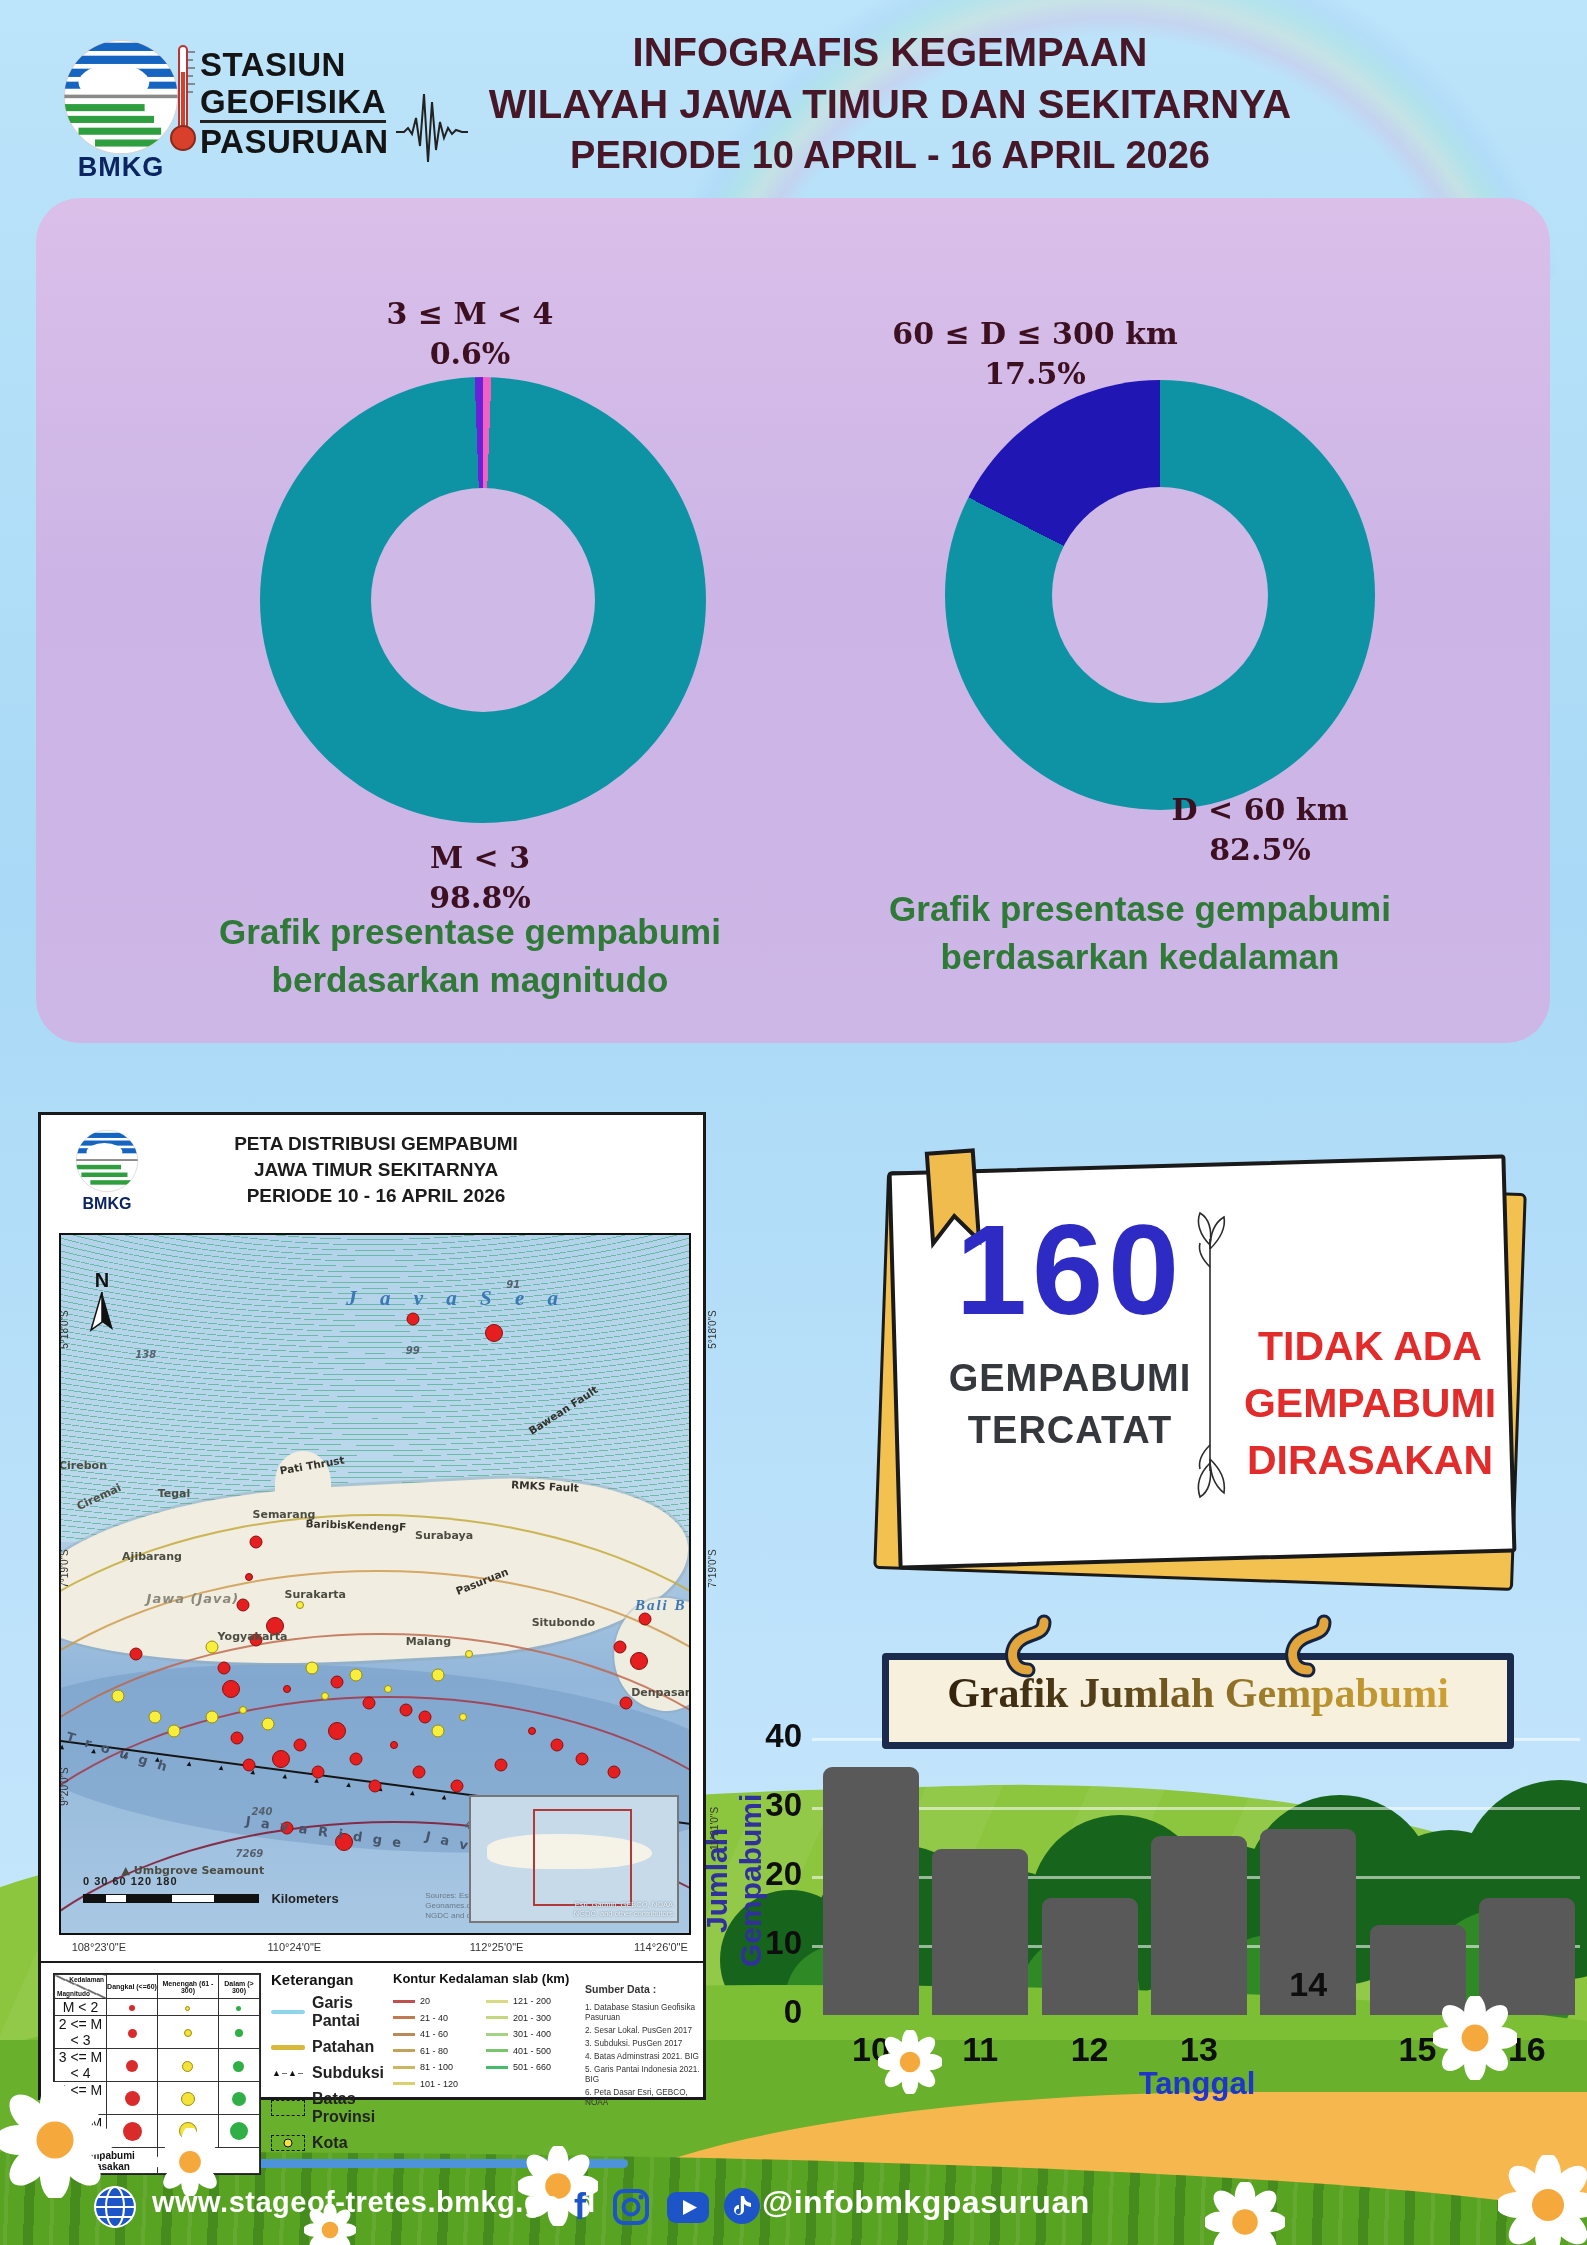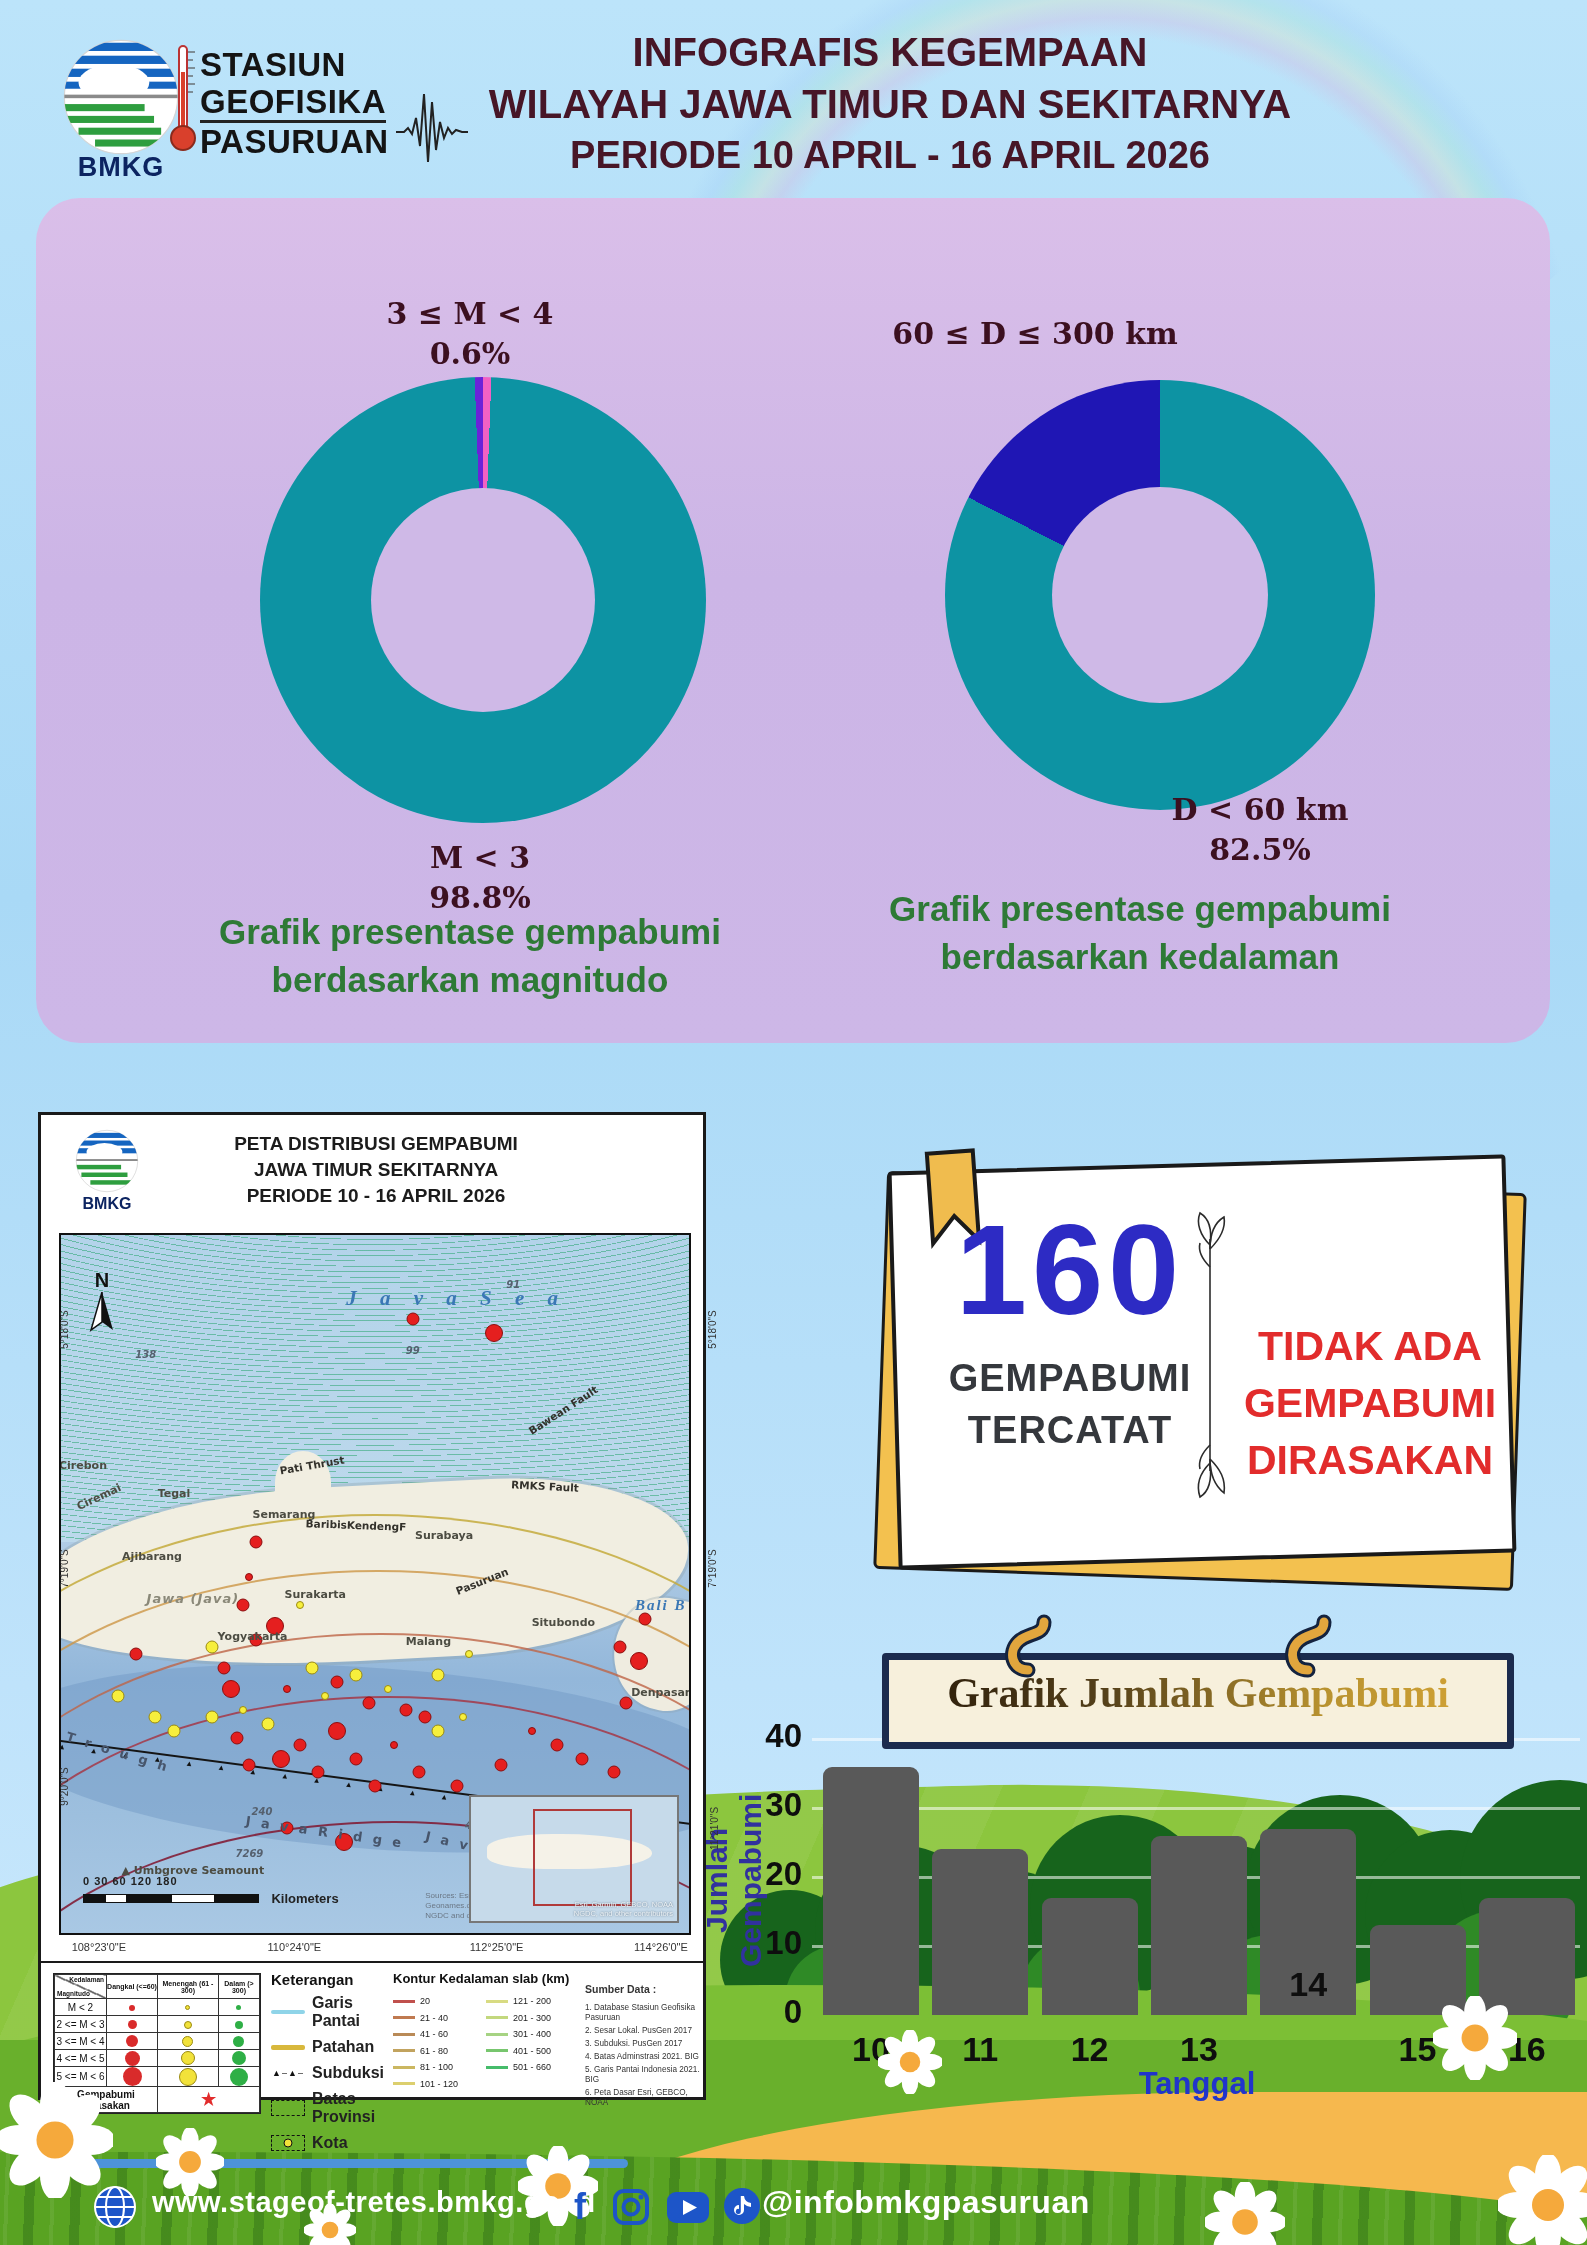--- a/index.html
+++ b/index.html
@@ -72,21 +72,21 @@
   .scalebar .nums{font-size:11px;color:#222;font-weight:600;margin-bottom:2px;letter-spacing:1px;}
   .scalebar .unit{display:inline-block;font-size:13px;color:#222;font-weight:600;margin-left:8px;vertical-align:middle;}
   .inset{position:absolute;right:10px;bottom:10px;width:210px;height:128px;background:#c6daea;border:2px solid #777;}
   .inset .isl{position:absolute;left:8%;top:30%;width:80%;height:28%;background:#f5f2e8;border-radius:40% 55% 45% 35%;}
   .inset .redbox{position:absolute;left:30%;top:10%;width:48%;height:78%;border:2px solid #b03a3a;}
   .inset .attr{position:absolute;right:4px;bottom:3px;font-size:7.5px;color:#eef4f8;text-align:right;line-height:9px;text-shadow:0 0 2px #567;}
   .srcnote{position:absolute;left:58%;bottom:12px;font-size:8px;color:#6b7886;line-height:10px;}
   .legend-sep{position:absolute;left:0;top:846px;width:100%;border-top:2px solid #1a1a1a;}
   .matrix{position:absolute;left:12px;top:858px;width:208px;border:1.5px solid #222;background:#fff;}
   .matrix table{border-collapse:collapse;width:100%;}
-  .matrix td{border:1px solid #333;text-align:center;padding:0;height:17px;font-size:10px;color:#111;}
+  .matrix td{border:1px solid #333;text-align:center;padding:0;height:17px;font-size:14px;color:#111;}
   .matrix .hdr td{font-size:7px;font-weight:700;height:24px;}
   .matrix .corner{position:relative;width:52px;background:
      linear-gradient(to top right, transparent 48.5%, #333 48.5%, #333 51.5%, transparent 51.5%);}
   .matrix .corner .ctop{position:absolute;right:2px;top:1px;font-size:6.5px;}
   .matrix .corner .cbot{position:absolute;left:2px;bottom:1px;font-size:6.5px;}
   .matrix .mdot{display:inline-block;border-radius:50%;vertical-align:middle;}
   .matrix .felt td{font-size:10px;font-weight:700;height:26px;}
   .felt-star{color:#e22c2c;font-size:17px;vertical-align:middle;}
   .ket{position:absolute;left:230px;top:856px;width:114px;}
   .ket .ktitle{font-size:15px;font-weight:700;color:#111;margin-bottom:6px;}
@@ -225,20 +225,21 @@
   <div class="abs callout" style="left:330px;top:838px;width:300px;">
     <div>M &lt; 3</div>
     <div>98.8%</div>
   </div>
   <div class="abs caption" style="left:110px;top:908px;width:720px;">
     <div>Grafik presentase gempabumi</div>
     <div>berdasarkan magnitudo</div>
   </div>
   <div class="abs callout" style="left:850px;top:314px;width:370px;">
     <div>60 ≤ D ≤ 300 km</div>
+    <div>17.5%</div>
   </div>
   <div class="abs callout" style="left:1110px;top:790px;width:300px;">
     <div>D &lt; 60 km</div>
     <div>82.5%</div>
   </div>
   <div class="abs caption" style="left:810px;top:885px;width:660px;">
     <div>Grafik presentase gempabumi</div>
     <div>berdasarkan kedalaman</div>
   </div>
 

